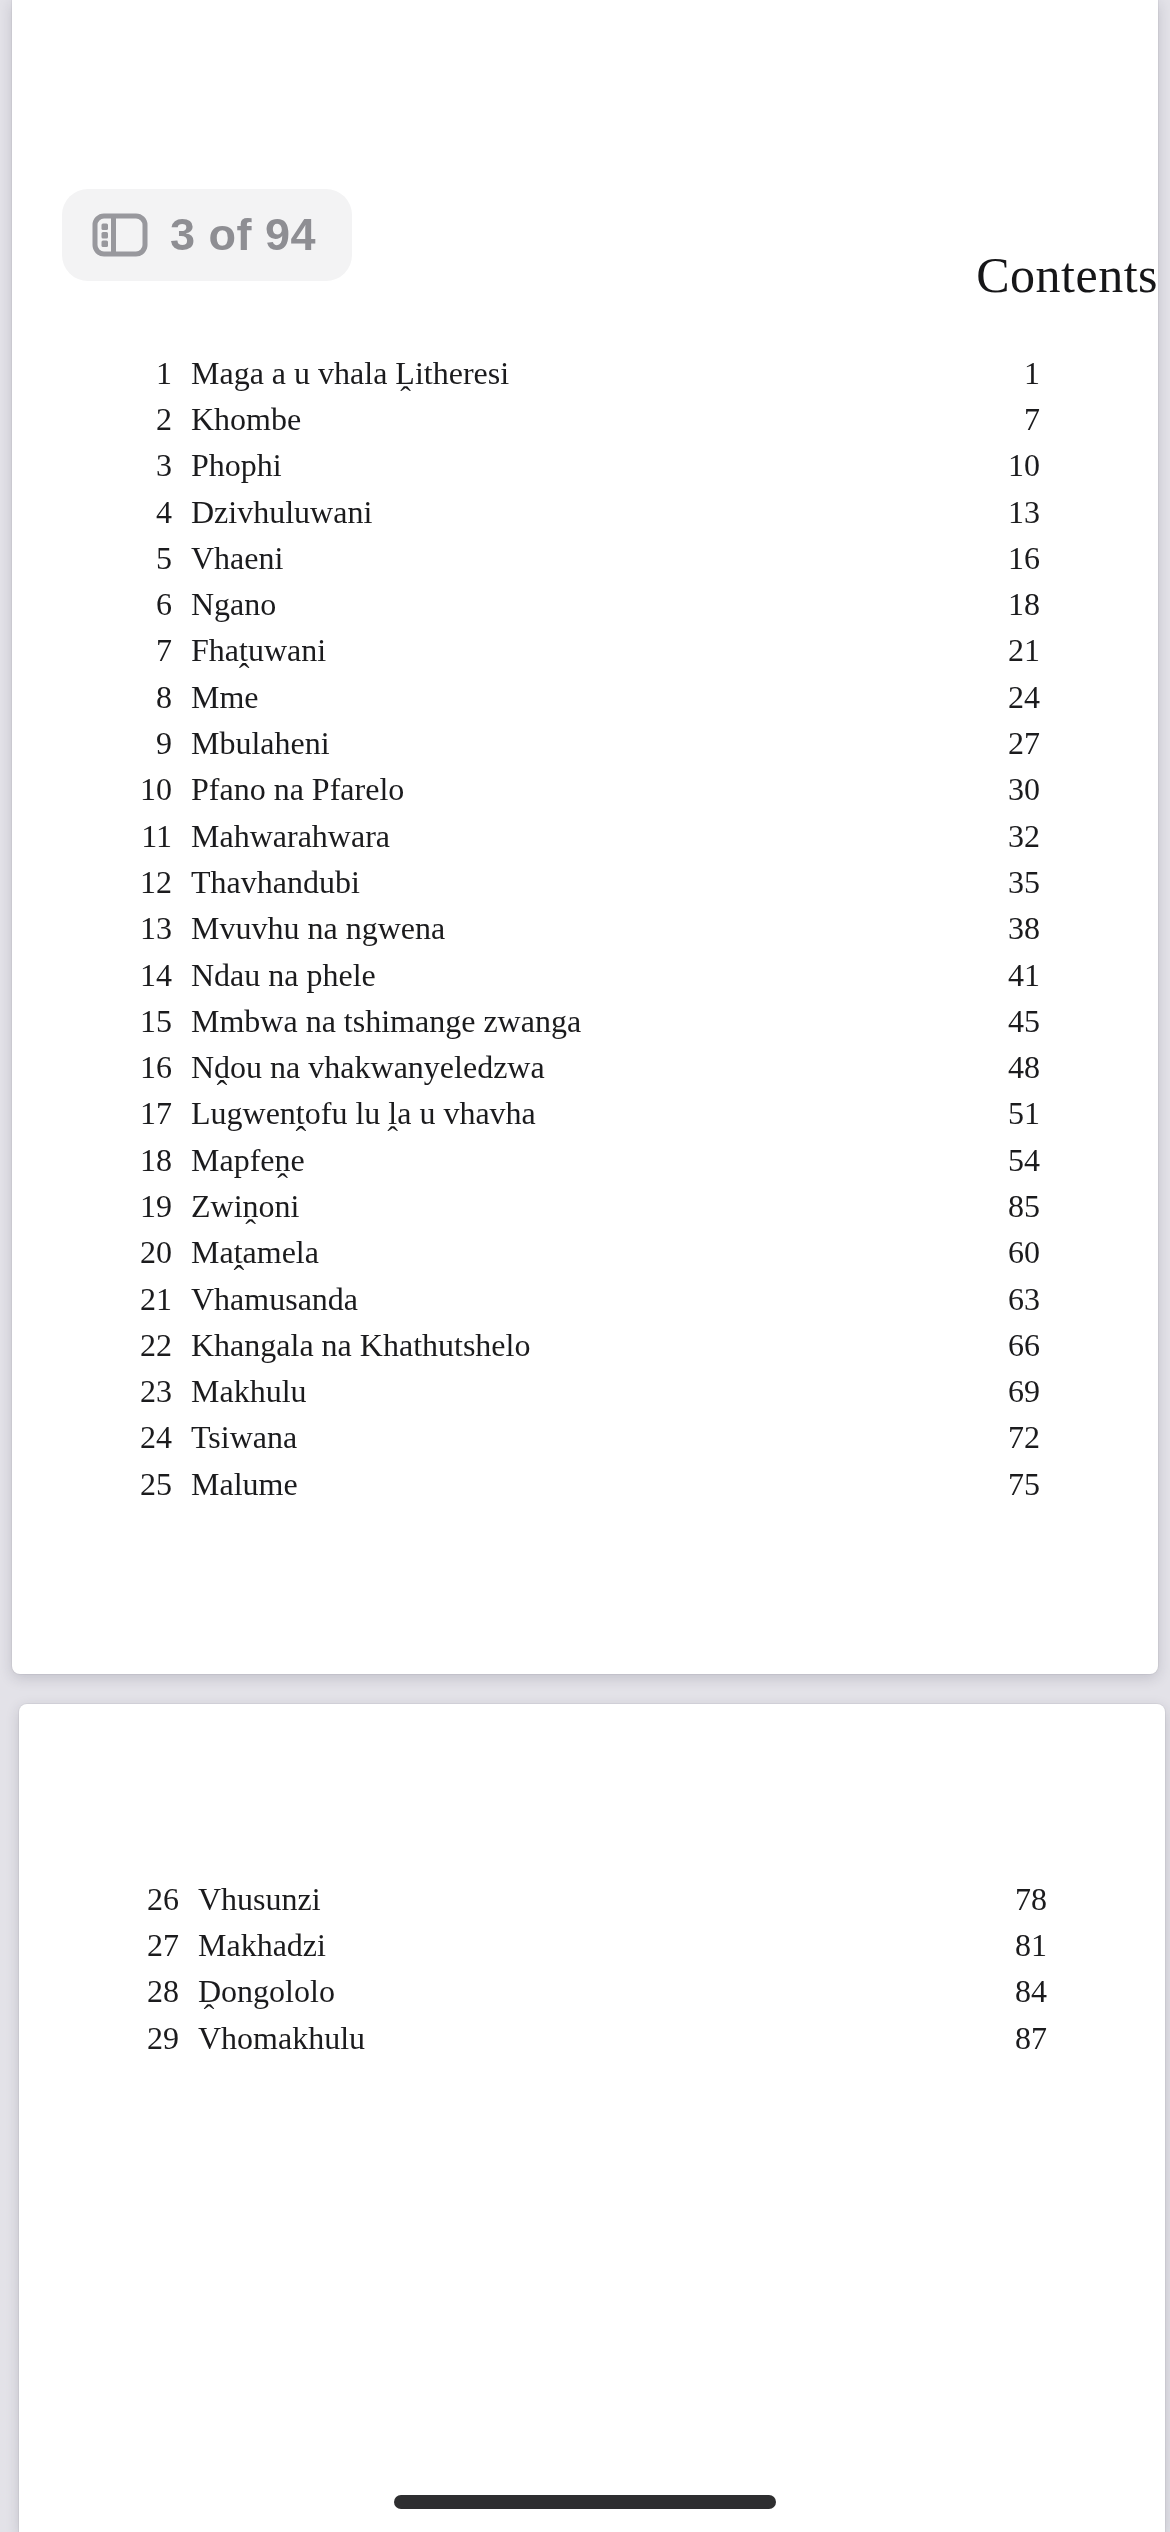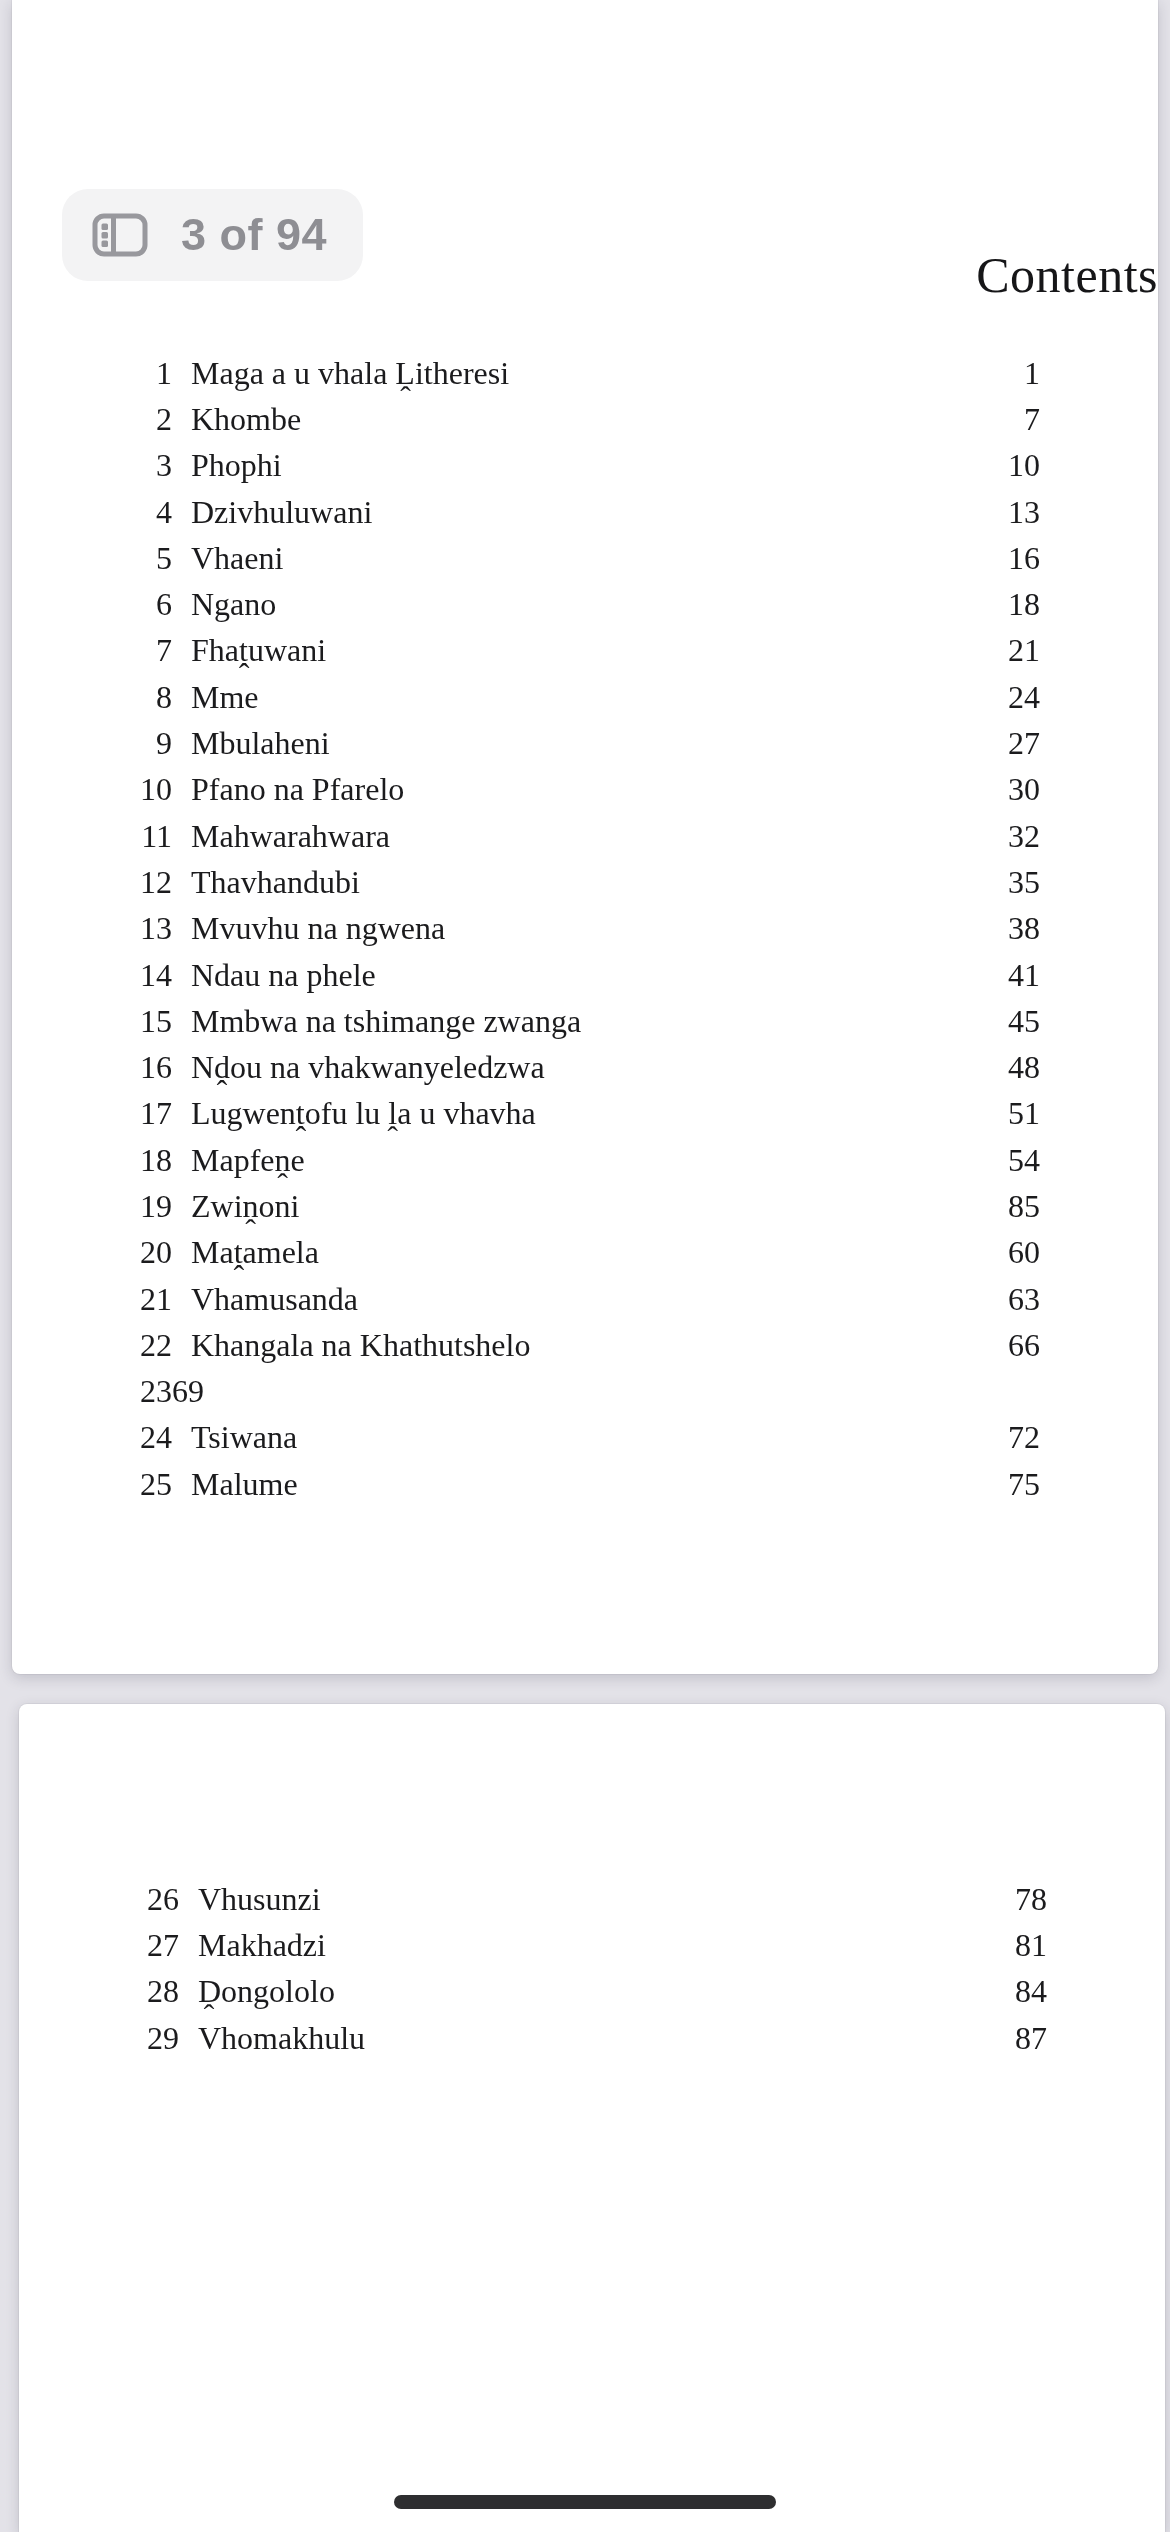--- a/index.html
+++ b/index.html
@@ -14,21 +14,21 @@
 
   .page-card {
     position:absolute; left:12px; width:1146px; background:#ffffff;
     box-shadow:0 0 0 1px rgba(40,40,60,0.05), 0 4px 14px rgba(40,40,60,0.18);
   }
   .page-card.first  { top:0;      height:1674px; border-radius:0 0 8px 8px; }
   .page-card.second { top:1704px; height:828px;  border-radius:8px 8px 0 0;margin-left:7px; }
 
   .page-badge {
     position:absolute; left:50px; top:189px; height:92px;
-    display:inline-flex; align-items:center; gap:33px;
+    display:inline-flex; align-items:center; gap:22px;
     padding:0 36px 0 30px; background:#f3f3f4; border-radius:26px;
     font-family:"Liberation Sans","DejaVu Sans",sans-serif;
     font-size:45px; font-weight:600; color:#8e8e93; letter-spacing:0.5px;
     cursor:default; user-select:none;
   }
   .page-badge svg { display:block; }
 
   .contents-title {
     position:absolute; top:248px; left:0; right:0;
     text-align:right; font-size:50px; line-height:1.1;
@@ -177,20 +177,21 @@
           <span class="toc-title">Vhamusanda</span>
           <span class="toc-page">63</span>
         </div>
       <div class="toc-row">
           <span class="toc-num">22</span>
           <span class="toc-title">Khangala na Khathutshelo</span>
           <span class="toc-page">66</span>
         </div>
       <div class="toc-row">
           <span class="toc-num">23</span>
+          <span class="toc-title">Makhulu</span>
           <span class="toc-page">69</span>
         </div>
       <div class="toc-row">
           <span class="toc-num">24</span>
           <span class="toc-title">Tsiwana</span>
           <span class="toc-page">72</span>
         </div>
       <div class="toc-row">
           <span class="toc-num">25</span>
           <span class="toc-title">Malume</span>

